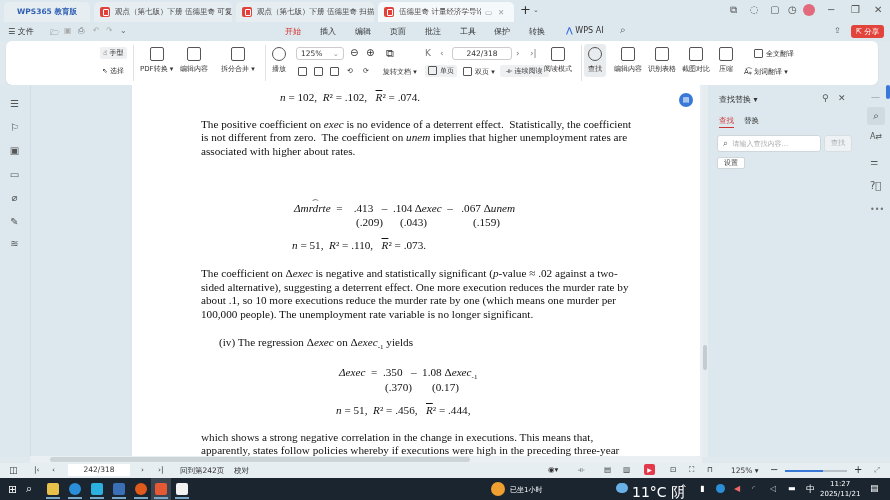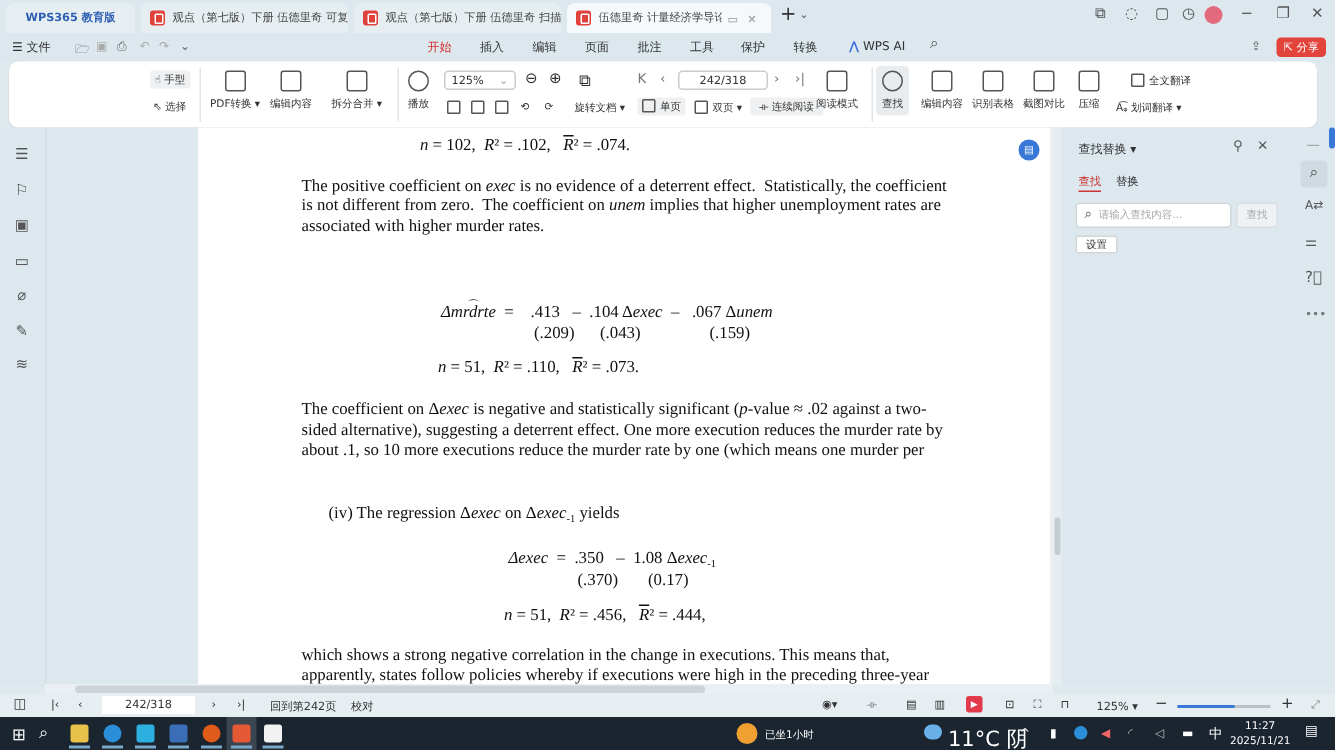--- a/index.html
+++ b/index.html
@@ -147,32 +147,33 @@
   <div class="rail-ic" style="top:153px">≋</div>
 </div>
 <div id="leftpanel"></div>
 
 <div id="docarea">
   <div id="page">
     <div class="line" style="left:148px;top:6px"><i>n</i> = <span>102</span>,&nbsp;&nbsp;<i>R</i>² = <span>.102</span>,&nbsp;&nbsp;&nbsp;<i style="text-decoration:overline">R</i>² = <span>.074</span>.</div>
 
     <div class="line" style="left:69px;top:46px">is not different from zero.&nbsp; The coefficient on <i>unem</i> implies that higher unemployment rates are</div>
     <div class="line" style="left:69px;top:33px">The positive coefficient on <i>exec</i> is no evidence of a deterrent effect.&nbsp; Statistically, the coefficient</div>
-    <div class="line" style="left:69px;top:60px">associated with higher murder rates.</div>
+    <div class="line" style="left:69px;top:60px">associated with higher about rates.</div>
 
 
     <div class="eq" style="left:162px;top:117px"><i style="display:inline-block;border-top:0">Δ<span style="position:relative">mrdrte<span style="position:absolute;left:0;right:0;top:-5px;text-align:center;font-size:8px;font-style:normal">⌒</span></span></i> &nbsp;=&nbsp;&nbsp;&nbsp; <span>.413</span> &nbsp;&nbsp;– &nbsp;<span>.104</span> Δ<i>exec</i> &nbsp;– &nbsp;&nbsp;<span>.067</span> Δ<i>unem</i></div>
     <div class="eq" style="left:224px;top:131px">(.209)</div>
     <div class="eq" style="left:268px;top:131px">(.043)</div>
     <div class="eq" style="left:341px;top:131px">(.159)</div>
     <div class="eq" style="left:160px;top:154px"><i>n</i> = <span>51</span>,&nbsp;&nbsp;<i>R</i>² = <span>.110</span>,&nbsp;&nbsp;&nbsp;<i style="text-decoration:overline">R</i>² = <span>.073</span>.</div>
 
     <div class="line" style="left:69px;top:182px">The coefficient on Δ<i>exec</i> is negative and statistically significant (<i>p</i>-value ≈ .02 against a two-</div>
     <div class="line" style="left:69px;top:196px">sided alternative), suggesting a deterrent effect.  One more execution reduces the murder rate by</div>
     <div class="line" style="left:69px;top:209px">about .1, so 10 more executions reduce the murder rate by one (which means one murder per</div>
+    <div class="line" style="left:69px;top:223px">100,000 people).  The unemployment rate variable is no longer significant.</div>
 
     <div class="line" style="left:87px;top:251px">(iv) The regression Δ<i>exec</i> on Δ<i>exec</i><sub style="font-size:7px">-1</sub> yields</div>
 
     <div class="eq" style="left:207px;top:281px"><i>Δexec</i> &nbsp;=&nbsp; <span>.350</span> &nbsp;&nbsp;– &nbsp;<span>1.08</span> Δ<i>exec</i><sub style="font-size:7px">-1</sub></div>
     <div class="eq" style="left:253px;top:296px">(.370)</div>
     <div class="eq" style="left:300px;top:296px">(0.17)</div>
     <div class="eq" style="left:204px;top:319px"><i>n</i> = <span>51</span>,&nbsp;&nbsp;<i>R</i>² = <span>.456</span>,&nbsp;&nbsp;&nbsp;<i style="text-decoration:overline">R</i>² = <span>.444</span>,</div>
 
     <div class="line" style="left:69px;top:346px">which shows a strong negative correlation in the change in executions.  This means that,</div>
     <div class="line" style="left:69px;top:359px">apparently, states follow policies whereby if executions were high in the preceding three-year</div>

